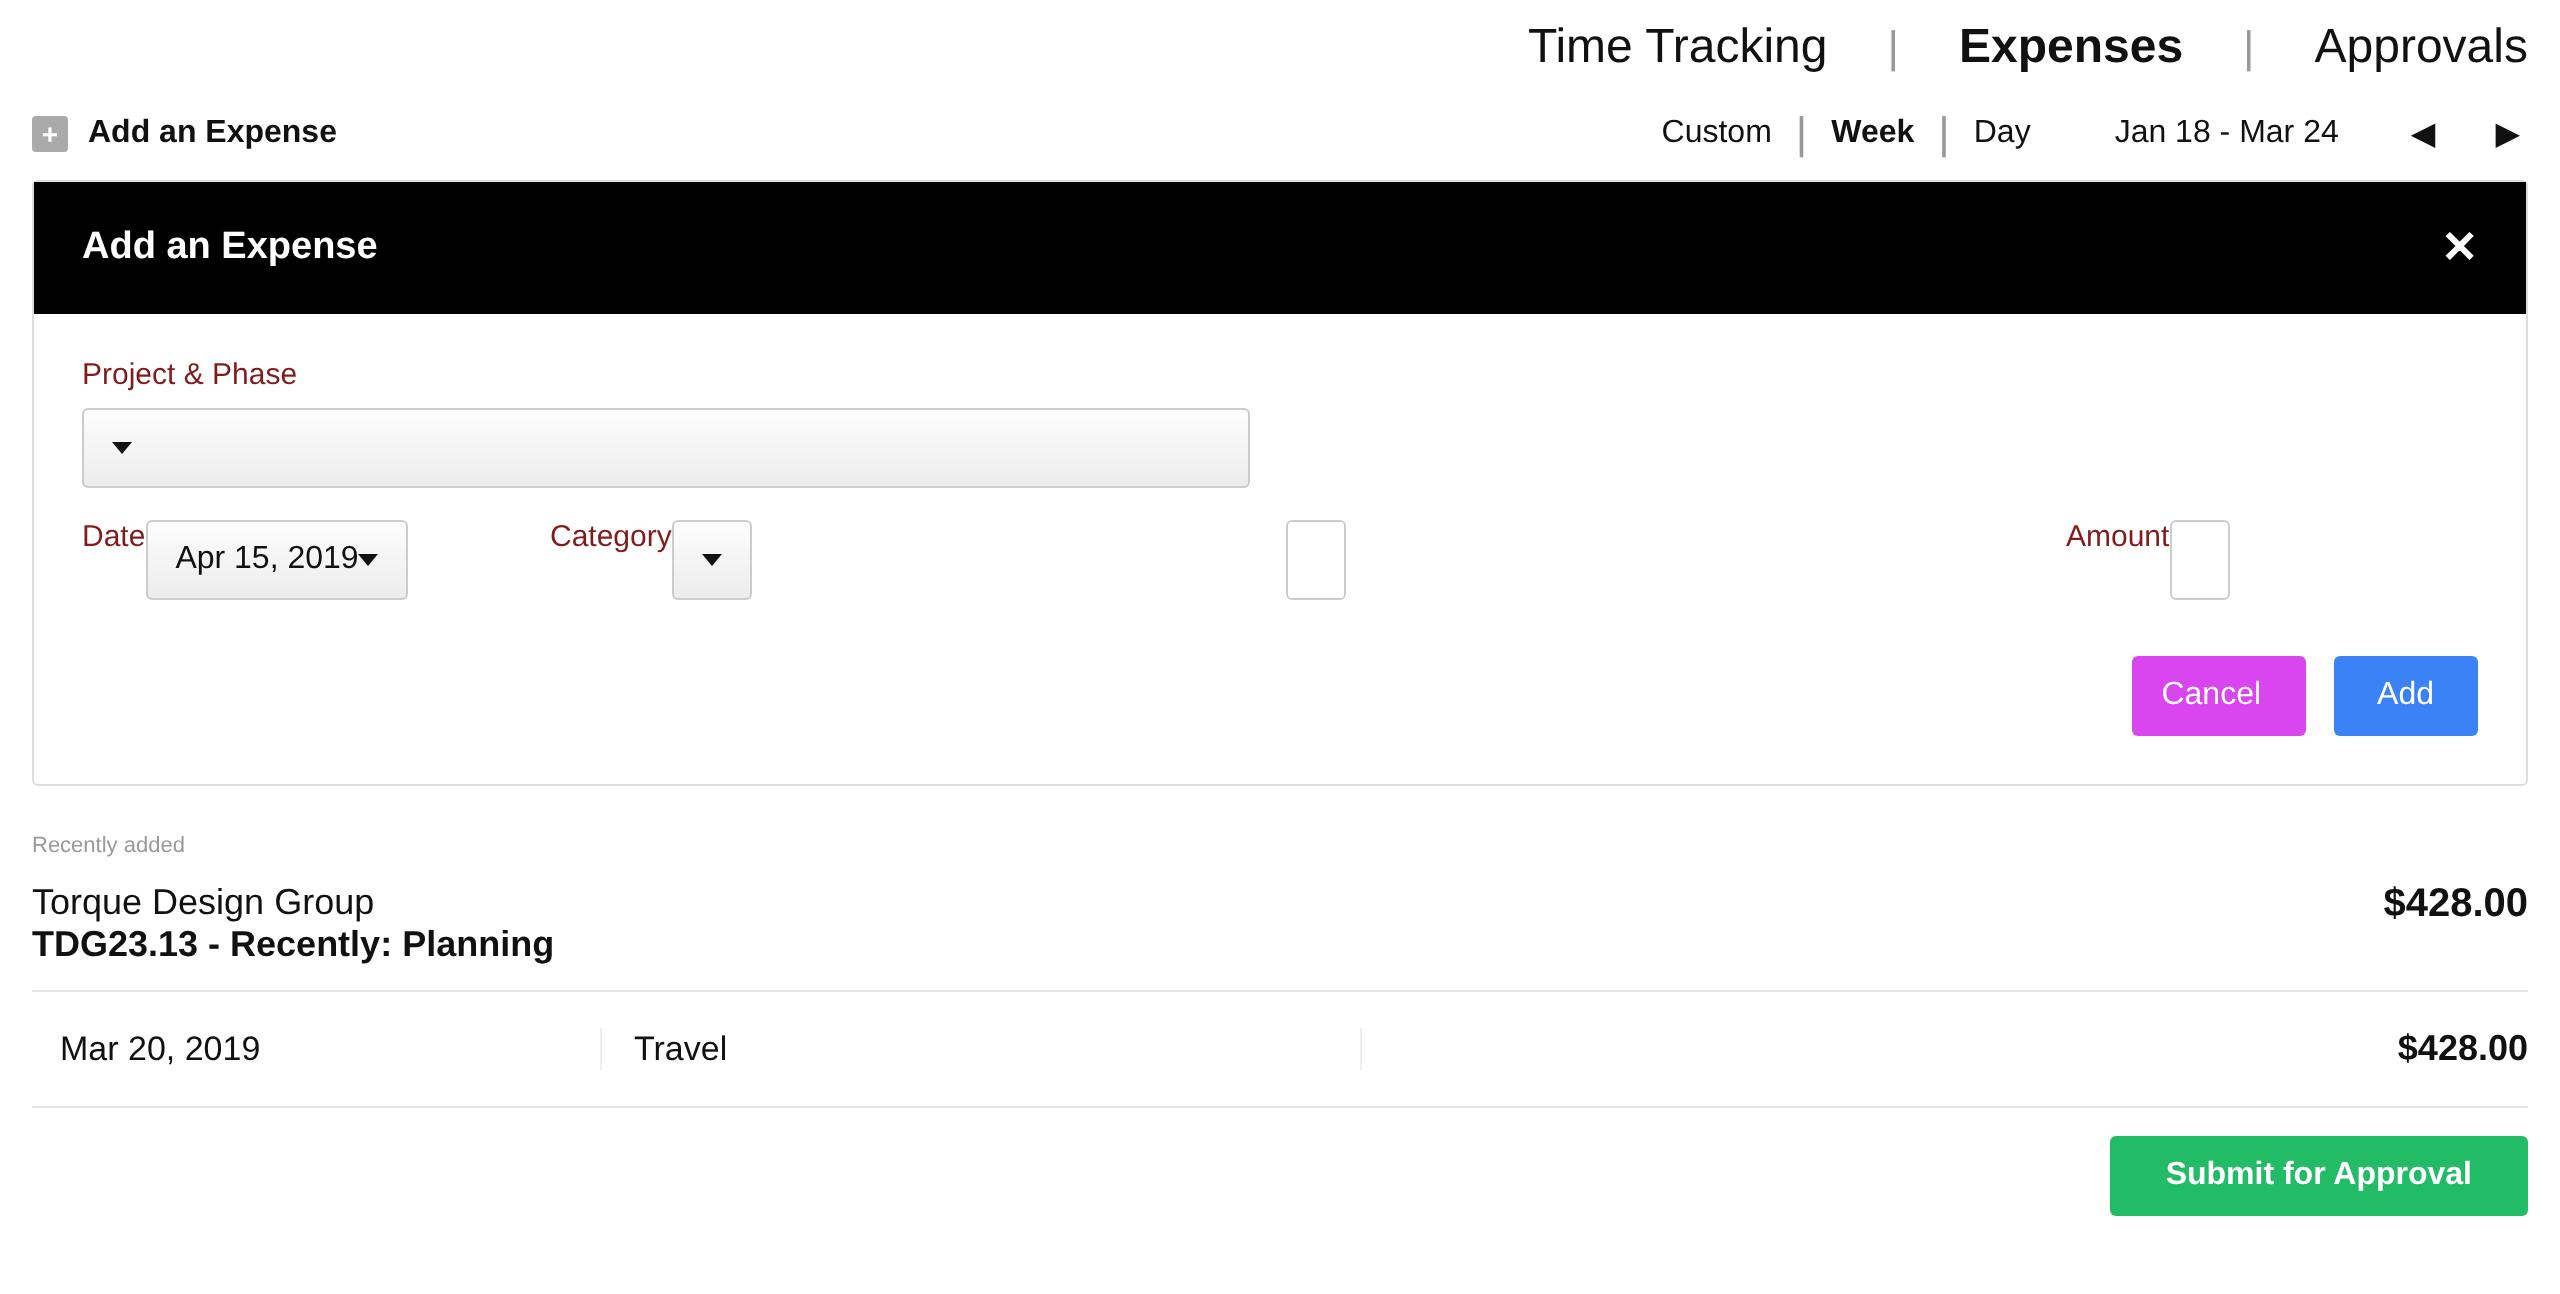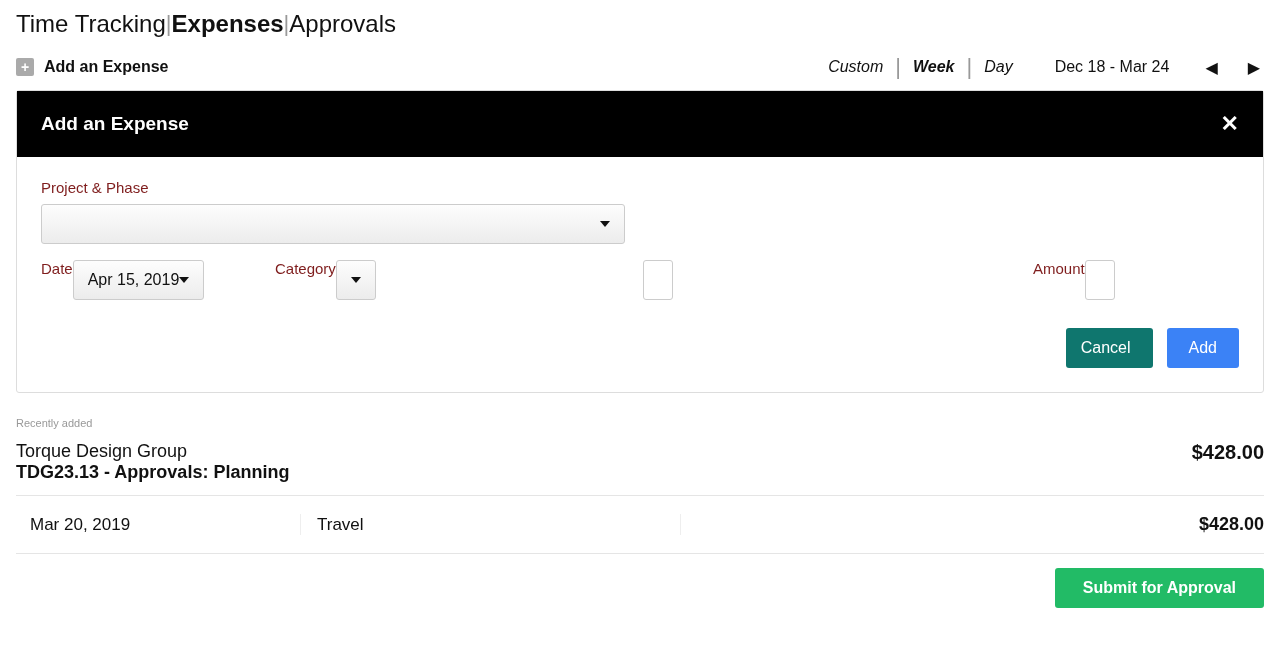--- a/index.html
+++ b/index.html
@@ -6,23 +6,24 @@
     body {
       font-family: -apple-system, BlinkMacSystemFont, "Segoe UI", Helvetica, Arial, sans-serif;
       background: #fff;
       color: #111;
       width: 1280px;
       padding: 0 16px;
     }
     .nav-tabs {
       display: flex;
       align-items: center;
-      gap: 0;
+      gap: 30px;
       padding: 10px 0 8px 0;
       margin-bottom: 6px;
+      justify-content: flex-end;
     }
     .nav-tab {
       font-size: 24px;
       color: #111;
       cursor: pointer;
     }
     .nav-tab.active { font-weight: 700; }
     .nav-sep {
       color: #999;
       font-size: 22px;
@@ -54,21 +55,21 @@
       line-height: 1;
       border-radius: 2px;
     }
     .right-controls {
       display: flex;
       align-items: center;
       gap: 22px;
       font-size: 16px;
     }
     .view-switch { display: flex; align-items: center; gap: 12px; }
-    .view-opt { cursor: pointer; font-style: italic; }
+    .view-opt { cursor: pointer; }
     .view-opt.active { font-weight: 700; }
     .date-range { font-weight: 500; margin-left: 20px; margin-right: 10px; }
     .arrow-btn {
       cursor: pointer;
       font-size: 16px;
       color: #111;
       padding: 0 4px;
       user-select: none;
     }
     .panel {
@@ -95,21 +96,20 @@
     .field-label { font-size: 15px; color: #7f1d1d; margin-bottom: 8px; }
     .row1 { margin-bottom: 16px; }
     .select-wide { width: 584px; }
     .select, .text-input {
       height: 40px;
       border: 1px solid #ccc;
       border-radius: 3px;
       background: linear-gradient(#fdfdfd, #ececec);
       display: flex;
       align-items: center;
-      justify-content: space-between;
       padding: 0 14px;
       font-size: 16px;
       color: #111;
       cursor: pointer;
     }
     .text-input { background: #fff; cursor: text; }
     .row2 {
       display: grid;
       grid-template-columns: 216px 350px 372px 212px;
       gap: 18px;
@@ -132,21 +132,21 @@
       padding: 0 22px;
       border: none;
       border-radius: 3px;
       font-size: 16px;
       font-weight: 500;
       cursor: pointer;
       display: flex;
       align-items: center;
       justify-content: center;
     }
-    .btn-cancel { background: #0f766e; color: #fff; padding-left: 15px; }
+    .btn-cancel { background: #d946ef; color: #fff; padding-left: 15px; }
     .btn-add { background: #3b82f6; color: #fff; }
     .btn-submit { background: #22bb66; color: #fff; font-weight: 600; padding: 0 28px; }
     .recent-label { color: #999; font-size: 11px; margin-bottom: 8px; }
     .group-row {
       display: flex;
       justify-content: space-between;
       border-bottom: 1px solid #e5e5e5;
       padding: 4px 0 12px 0;
     }
     .group-client { font-size: 18px; font-weight: 400; }
@@ -185,21 +185,21 @@
     <span>Add an Expense</span>
   </div>
   <div class="right-controls">
     <div class="view-switch">
       <span class="view-opt">Custom</span>
       <span class="nav-sep">|</span>
       <span class="view-opt active">Week</span>
       <span class="nav-sep">|</span>
       <span class="view-opt">Day</span>
     </div>
-    <span class="date-range">Dec 18 - Mar 24</span>
+    <span class="date-range">Jan 18 - Mar 24</span>
     <span class="arrow-btn">◀</span>
     <span class="arrow-btn">▶</span>
   </div>
 </div>
 
 <div class="panel">
   <div class="panel-header">
     <span>Add an Expense</span>
     <span class="close-x">✕</span>
   </div>
@@ -243,21 +243,21 @@
       <button class="btn btn-add">Add</button>
     </div>
   </div>
 </div>
 
 <div class="recent-label">Recently added</div>
 
 <div class="group-row">
   <div>
     <div class="group-client">Torque Design Group</div>
-    <div class="group-project">TDG23.13 - Approvals: Planning</div>
+    <div class="group-project">TDG23.13 - Recently: Planning</div>
   </div>
   <div class="group-amount">$428.00</div>
 </div>
 
 <div class="entry-row">
   <div>Mar 20, 2019</div>
   <div class="cell-sep">Travel</div>
   <div class="cell-sep"></div>
   <div class="entry-amount">$428.00</div>
 </div>

